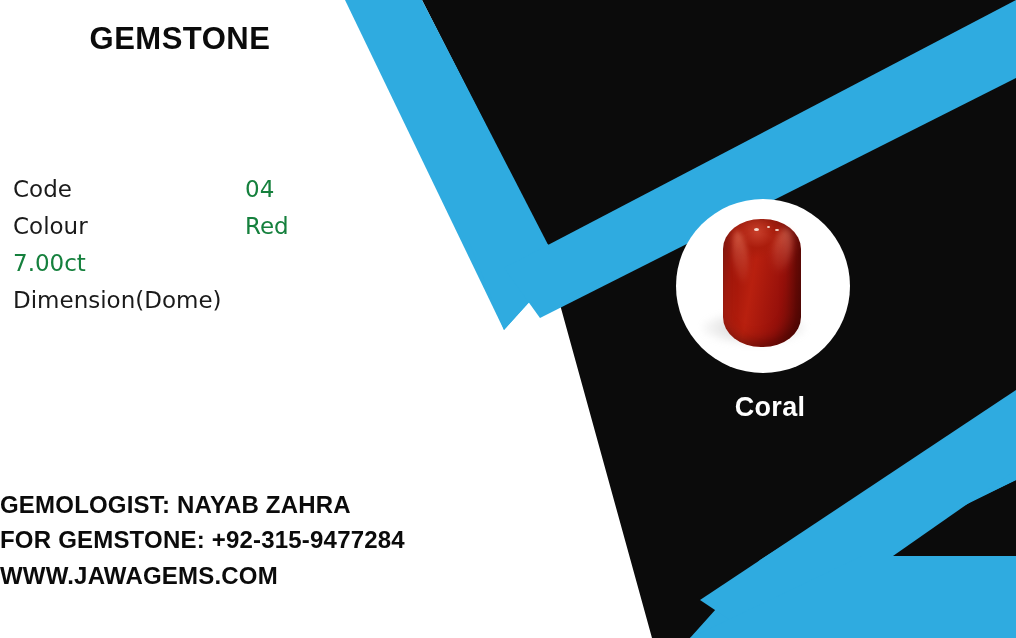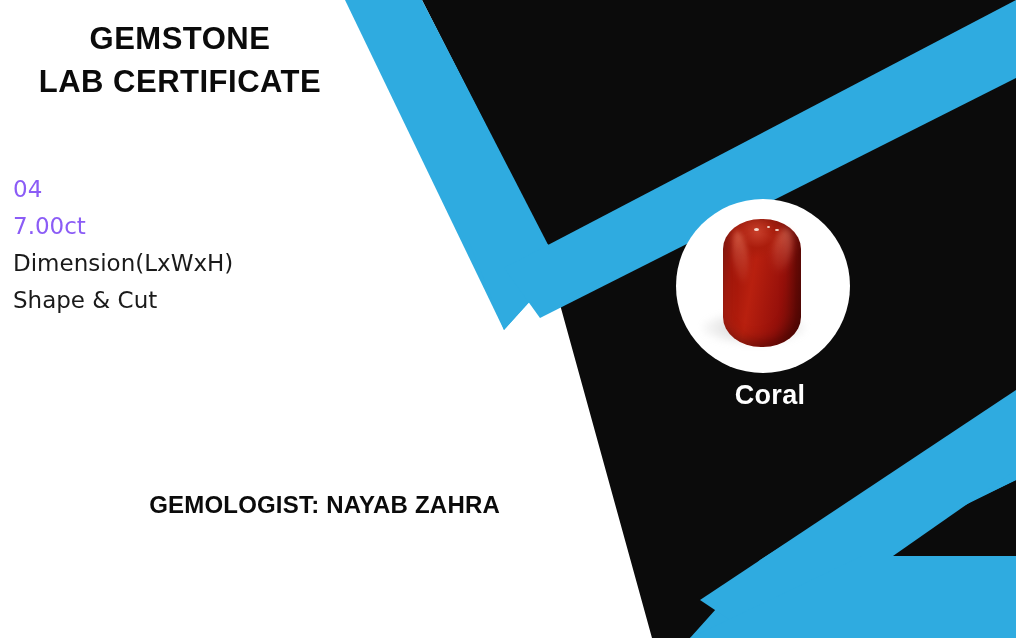--- a/index.html
+++ b/index.html
@@ -55,31 +55,31 @@
     width: 232px;
     flex: 0 0 232px;
     font-size: 23px;
     color: #1a1a1a;
     font-family: "DejaVu Sans", sans-serif;
     font-weight: 400;
     white-space: nowrap;
   }
   .spec-value {
     font-size: 23px;
-    color: #8b5cf6;
+    color: #15803d;
     font-family: "DejaVu Sans", sans-serif;
     font-weight: 400;
     white-space: nowrap;
   }
   .footer-block {
     position: absolute;
     left: 0;
     top: 487px;
     width: 500px;
-    text-align: right;
+    text-align: left;
     z-index: 5;
   }
   .footer-line {
     font-family: "Liberation Sans", sans-serif;
     font-weight: bold;
     font-size: 24px;
     color: #0b0b0b;
     line-height: 1.47;
     letter-spacing: 0.2px;
     white-space: nowrap;
@@ -145,21 +145,21 @@
     position: absolute;
     border-radius: 50%;
     background: rgba(255,240,230,0.88);
   }
   .gem-spark.s1 { left: 31px; top: 9px; width: 5px; height: 3px; }
   .gem-spark.s2 { left: 44px; top: 7px; width: 3px; height: 2px; }
   .gem-spark.s3 { left: 52px; top: 10px; width: 4px; height: 2px; }
   .gem-caption {
     position: absolute;
     left: 660px;
-    top: 380px;
+    top: 392px;
     width: 220px;
     text-align: center;
     font-family: "Liberation Sans", sans-serif;
     font-weight: bold;
     font-size: 27px;
     color: #ffffff;
     letter-spacing: 0.3px;
     z-index: 6;
   }
 </style>
@@ -181,48 +181,53 @@
 
     <polygon fill="#2FABE0" points="1016,398 1016,480 848,560 800,560"></polygon>
 
     <polygon fill="#2FABE0" points="1016,398 1016,480 862,556 1016,556 1016,638 690,638 760,560"></polygon>
     <polygon fill="#2FABE0" points="1016,390 1016,470 790,628 742,628 700,600"></polygon>
     <polygon fill="#2FABE0" points="862,556 1016,556 1016,638 690,638"></polygon>
   </svg>
 
   <div class="title-block">
     <div class="title-line">GEMSTONE</div>
-    <div class="title-line">LAB CERTIFICATE</div>
   </div>
 
   <div class="spec-table">
 
     <div class="spec-row">
+      <div class="spec-label">Code</div>
       <div class="spec-value">04</div>
     </div>
 
+    <div class="spec-row">
+      <div class="spec-label">Colour</div>
+      <div class="spec-value">Red</div>
+    </div>
 
     <div class="spec-row">
       <div class="spec-value">7.00ct</div>
     </div>
 
     <div class="spec-row">
-      <div class="spec-label">Dimension(LxWxH)</div>
-    </div>
-
-    <div class="spec-row">
-      <div class="spec-label">Shape &amp; Cut</div>
+      <div class="spec-label">Dimension(Dome)</div>
+    </div>
+
+    <div class="spec-row">
     </div>
 
 
 
   </div>
 
   <div class="footer-block">
     <div class="footer-line">GEMOLOGIST: NAYAB ZAHRA</div>
+    <div class="footer-line">FOR GEMSTONE: +92-315-9477284</div>
+    <div class="footer-line">WWW.JAWAGEMS.COM</div>
   </div>
 
   <div class="medallion">
     <div class="gem-shadow"></div>
     <div class="gem">
       <div class="gem-gloss-left"></div>
       <div class="gem-gloss-right"></div>
       <div class="gem-spark s1"></div>
       <div class="gem-spark s2"></div>
       <div class="gem-spark s3"></div>

